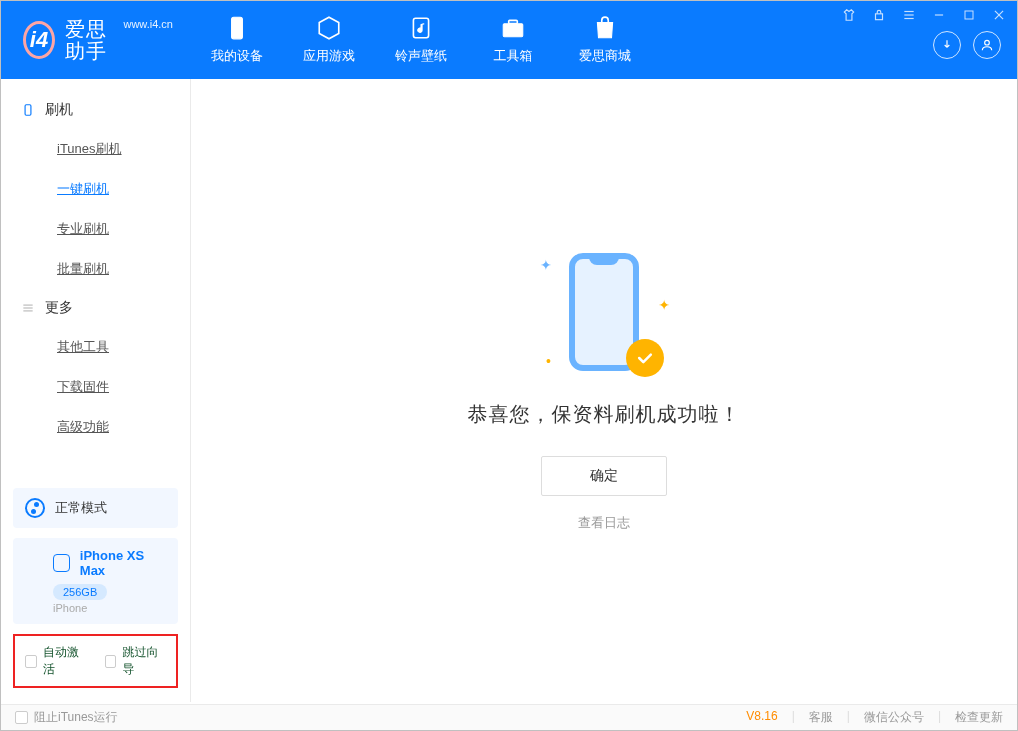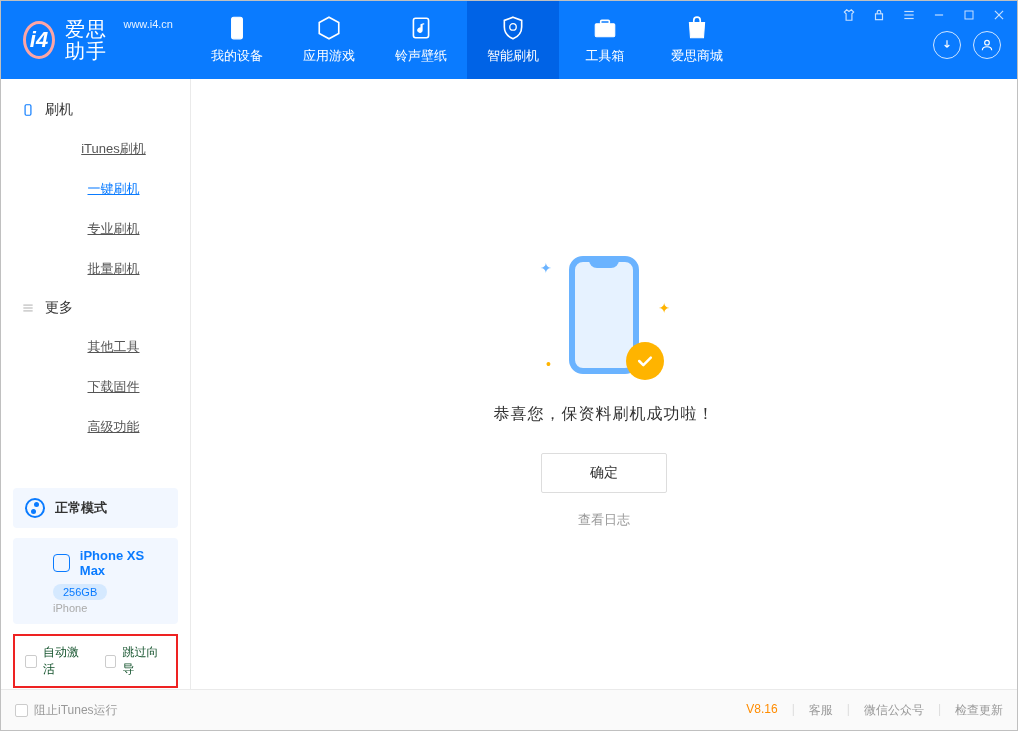--- a/index.html
+++ b/index.html
@@ -21,34 +21,34 @@
 
 .header-right { margin-left: auto; display: flex; flex-direction: column; align-items: flex-end; padding: 6px 10px; }
 .win-controls { display: flex; gap: 14px; align-items: center; color: #c7e0ff; font-size: 13px; }
 .win-controls span { cursor: pointer; display: inline-flex; align-items: center; justify-content: center; width: 16px; height: 16px; }
 .header-actions { display: flex; gap: 12px; align-items: center; margin-top: 8px; margin-right: 6px; }
 .header-actions .circ { width: 28px; height: 28px; border: 1.5px solid rgba(255,255,255,.8); border-radius: 50%; display: flex; align-items: center; justify-content: center; cursor: pointer; }
 
 
 .body { display: flex; height: calc(731px - 78px - 30px); }
 .sidebar { width: 190px; border-right: 1px solid #eaeaea; display: flex; flex-direction: column; background: #fff; }
-.side-scroll { flex: 1; overflow: auto; padding-top: 12px; text-align: center; }
+.side-scroll { flex: 1; overflow: auto; padding-top: 12px; }
 .side-group-title { display: flex; align-items: center; padding: 10px 20px; font-size: 14px; color: #333; font-weight: 500; gap: 10px; }
 .side-group-title .mini-icon { width: 14px; height: 14px; display: inline-flex; align-items: center; justify-content: center; color: #0a7bff; }
 .side-item { padding: 11px 20px 11px 56px; font-size: 13px; color: #555; cursor: pointer; text-decoration: underline; }
 .side-item.active { color: #0a7bff; }
 
 .side-bottom { padding: 0 12px 12px 12px; }
 .mode-card, .device-card { background: #f2f7ff; border-radius: 4px; padding: 10px 12px; margin-bottom: 10px; }
 .mode-card { display: flex; align-items: center; gap: 10px; cursor: pointer; }
 .mode-card .mode-icon { width: 20px; height: 20px; border: 2px solid #0a7bff; border-radius: 50%; display: flex; align-items: center; justify-content: center; position: relative; }
 .mode-card .mode-icon::before, .mode-card .mode-icon::after { content: ""; position: absolute; width: 5px; height: 5px; background: #0a7bff; border-radius: 50%; }
 .mode-card .mode-icon::before { top: 2px; left: 7px; }
 .mode-card .mode-icon::after { bottom: 2px; right: 7px; }
-.mode-card .mode-label { font-size: 13px; color: #333; font-weight: 700; }
+.mode-card .mode-label { font-size: 13px; color: #333; font-weight: 400; }
 
 .device-card .dev-row { display: flex; align-items: center; gap: 10px; margin-left: 28px; }
 .device-card .dev-icon { width: 18px; height: 18px; border: 1.5px solid #0a7bff; border-radius: 4px; display: inline-block; }
 .device-card .dev-name { font-size: 13px; color: #0a7bff; font-weight: 600; }
 .device-card .badge { display: inline-block; background: #d5e9ff; color: #0a7bff; font-size: 11px; padding: 2px 10px; border-radius: 10px; margin: 6px 0 2px 28px; }
 .device-card .dev-type { font-size: 11px; color: #aaa; margin-left: 28px; }
 
 .checkbox-row { border: 2px solid #e22; padding: 8px 10px; display: flex; gap: 18px; align-items: center; margin: 0 0px 2px 0px; }
 .chk { display: flex; align-items: center; gap: 6px; font-size: 12px; color: #14532d; cursor: pointer; }
 .chk .box { width: 13px; height: 13px; border: 1px solid #ccc; border-radius: 2px; background: #fff; }
@@ -58,26 +58,26 @@
 .success-illus { width: 140px; height: 130px; position: relative; margin-bottom: 22px; }
 .phone-shape { width: 70px; height: 118px; border: 6px solid #6ab3ff; border-radius: 14px; background: #e6f2ff; position: absolute; left: 35px; top: 4px; }
 .phone-shape::after { content: ""; position: absolute; top: -6px; left: 50%; transform: translateX(-50%); width: 30px; height: 12px; background: #6ab3ff; border-radius: 0 0 8px 8px; }
 .check-badge { position: absolute; bottom: 2px; right: 10px; width: 38px; height: 38px; background: #ffb400; border-radius: 50%; display: flex; align-items: center; justify-content: center; }
 .check-badge svg { width: 20px; height: 20px; }
 .sparkle { position: absolute; color: #6ab3ff; font-size: 14px; }
 .sparkle.s1 { top: 8px; left: 6px; }
 .sparkle.s2 { top: 48px; right: 4px; color: #ffb400; }
 .sparkle.s3 { bottom: 10px; left: 12px; color: #ffb400; }
 
-.success-msg { font-size: 16px; color: #333; margin-bottom: 28px; letter-spacing: 1px; }
+.success-msg { font-size: 20px; color: #333; margin-bottom: 28px; letter-spacing: 1px; }
 .ok-btn { padding: 10px 48px; border: 1px solid #ddd; background: #fff; font-size: 14px; color: #333; cursor: pointer; border-radius: 2px; }
 .log-link { margin-top: 18px; font-size: 13px; color: #999; cursor: pointer; }
 
 
-.footer { position: absolute; bottom: 0; left: 0; right: 0; height: 41px; background: #fafafa; border-top: 1px solid #eaeaea; display: flex; align-items: center; padding: 0 14px; font-size: 12px; color: #999; }
+.footer { position: absolute; bottom: 0; left: 0; right: 0; height: 26px; background: #fafafa; border-top: 1px solid #eaeaea; display: flex; align-items: center; padding: 0 14px; font-size: 12px; color: #999; }
 .footer .chk { color: #999; }
 .footer-right { margin-left: auto; display: flex; gap: 14px; }
 .footer-right .sep { color: #ddd; }
 .footer-right a { color: #999; cursor: pointer; }
 .footer-right .ver { color: #ff8c00; }
 </style>
 </head>
 <body>
 
 <div class="header">
@@ -106,29 +106,20 @@
       <span>应用游戏</span>
     </div>
     <div class="nav-tab">
       <span class="nav-icon">
           <svg viewBox="0 0 24 24">
             <rect x="5" y="3" width="14" height="18" rx="2" fill="none" stroke="#fff" stroke-width="1.5"></rect>
             <path d="M13 8v6a2 2 0 11-1-1.7V9l3-1" fill="#fff"></path>
           </svg>
         </span>
       <span>铃声壁纸</span>
-    </div>
-    <div class="nav-tab active">
-      <span class="nav-icon">
-          <svg viewBox="0 0 24 24">
-            <path d="M12 2l8 3v6c0 5-3.5 9-8 11-4.5-2-8-6-8-11V5l8-3z" fill="none" stroke="#fff" stroke-width="1.5"></path>
-            <circle cx="12" cy="11" r="3" fill="none" stroke="#fff" stroke-width="1.2"></circle>
-          </svg>
-        </span>
-      <span>智能刷机</span>
     </div>
     <div class="nav-tab">
       <span class="nav-icon">
           <svg viewBox="0 0 24 24">
             <rect x="3" y="8" width="18" height="12" rx="1" fill="#fff"></rect>
             <rect x="8" y="5" width="8" height="3" rx="1" fill="none" stroke="#fff" stroke-width="1.5"></rect>
           </svg>
         </span>
       <span>工具箱</span>
     </div>

